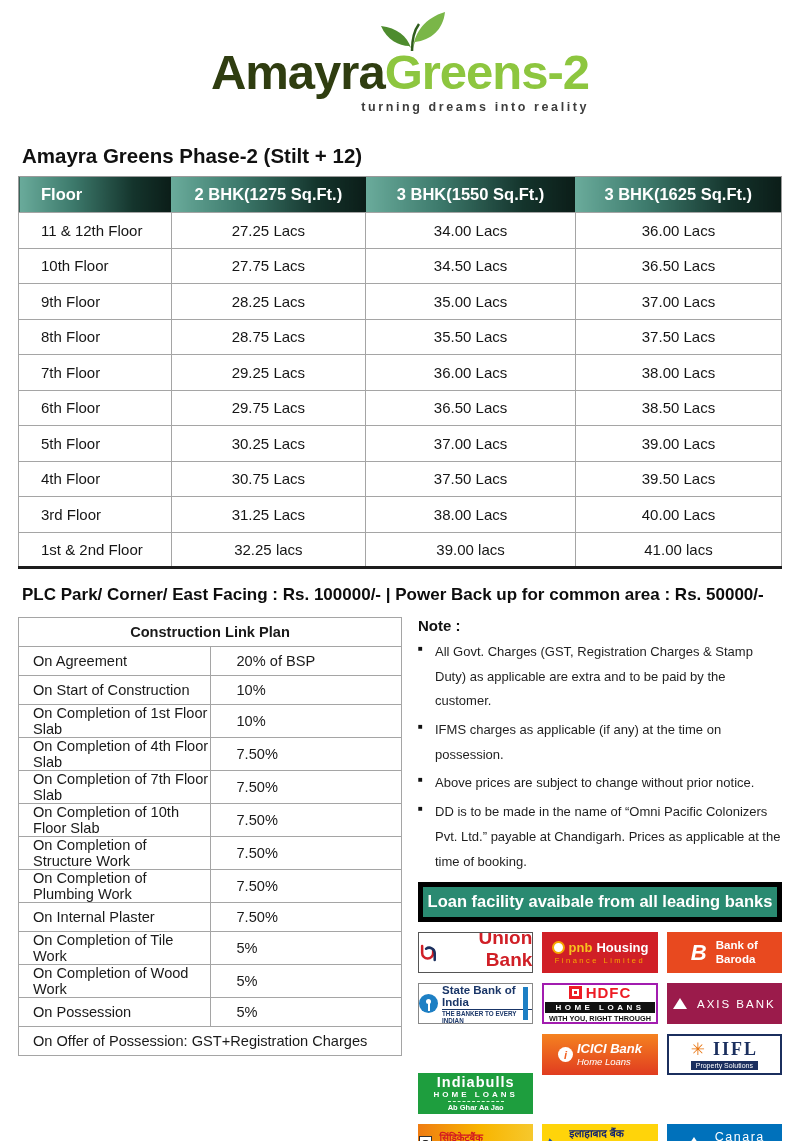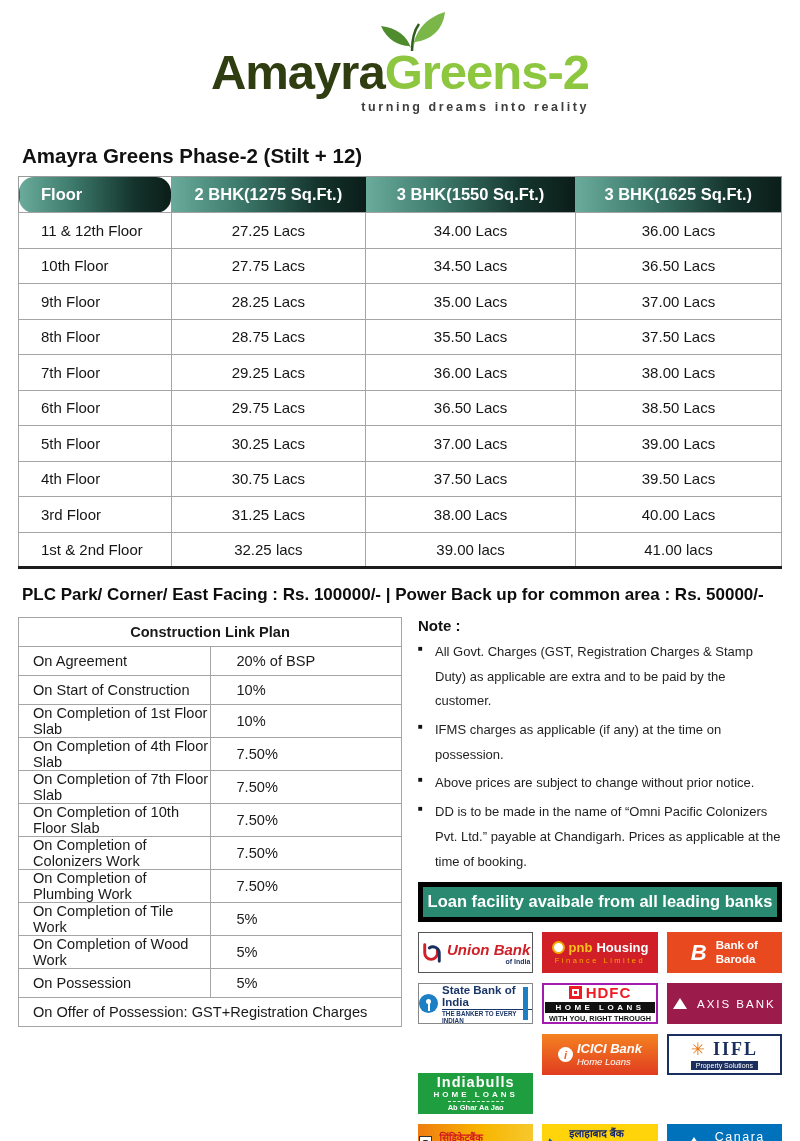--- a/index.html
+++ b/index.html
@@ -14,21 +14,21 @@
   .brand-a { color:#2f3d10; }
   .brand-g { color:#8dc63f; }
   .tagline { text-align:right; font-size:12.5px; letter-spacing:2.6px; color:#3d3d3d; font-weight:bold; margin-top:3px; }
 
   
   .page-title { margin:12px 0 8px 22px; font-size:20.5px; font-weight:bold; color:#111; }
 
   
   table.price { width:764px; margin:0 auto; border-collapse:collapse; table-layout:fixed; border:1px solid #9a9a9a; border-bottom:3px solid #1c1c1c; }
   table.price thead th { height:36px; color:#fff; font-size:16.5px; font-weight:bold; background:linear-gradient(90deg,#6aab9b 0%, #3d7a6c 35%, #14342c 75%, #0b1d18 100%); }
-  table.price thead th:first-child { text-align:left; padding-left:22px;border-radius:15px; }
+  table.price thead th:first-child { text-align:left; padding-left:22px; }
   table.price col.c1 { width:20%; } table.price col.c2 { width:25.5%; }
   table.price col.c3 { width:27.5%; } table.price col.c4 { width:27%; }
   table.price tbody td { height:35.5px; font-size:15px; color:#161616; border:1px solid #a5a5a5; text-align:center; background:#fff; }
   table.price tbody td.floor { text-align:left; padding-left:22px; }
 
   
   .plc-line { margin:16px 0 12px 22px; font-size:17px; font-weight:bold; color:#0d0d0d; }
 
   
   .cols { display:flex; margin:0 18px; gap:16px; }
@@ -50,21 +50,21 @@
 
   
   .loan-banner { margin-top:8px; background:#2a8a71; border:5px solid #000000; color:#fff; font-size:16.5px; font-weight:bold; text-align:center; padding:5px 0 6px; }
 
   
   .banks { margin-top:10px; display:grid; grid-template-columns:repeat(3,1fr); gap:10px 9px; }
   .bank { height:41px; display:flex; flex-direction:column; align-items:center; justify-content:center; overflow:hidden; position:relative; }
   .bank .row { display:flex; align-items:center; gap:4px; }
 
   .bk-union { border:1.5px solid #555; background:#fff; }
-  .bk-union .nm { color:#d01f26; font-weight:900; font-style:italic; font-size:15px; }
+  .bk-union .nm { color:#d01f26; font-weight:900; font-size:19px;text-align:right; }
   .bk-union .sub { color:#1b2f5e; font-size:7px; font-weight:bold; text-align:right; }
   .union-icon { width:22px; height:20px; }
 
   .bk-pnb .nm1 { color:#f7c11e; font-weight:900; font-size:13px; }
   .bk-pnb .nm2 { color:#fff; font-weight:bold; font-size:13px; }
   .bk-pnb .sub { color:#f7a800; font-size:7.5px; letter-spacing:2.5px; margin-top:1px; }
   .pnb-circle { width:13px; height:13px; border-radius:50%; background:#fff; border:2px solid #f7a800; }
 
   .bk-baroda .bigb { color:#fff; font-size:22px; font-weight:900; font-style:italic; margin-right:5px; }
   .bk-baroda .nm { color:#fff; font-weight:bold; font-size:11.5px; line-height:1.15; }
@@ -250,25 +250,29 @@
             </tr>
         <tr>
               <td class="lbl">On Completion of 7th Floor Slab</td>
               <td class="val">7.50%</td>
             </tr>
         <tr>
               <td class="lbl">On Completion of 10th Floor Slab</td>
               <td class="val">7.50%</td>
             </tr>
         <tr>
-              <td class="lbl">On Completion of Colonizers Work</td>
+              <td class="lbl">On Completion of Structure Work</td>
               <td class="val">7.50%</td>
             </tr>
         <tr>
               <td class="lbl">On Completion of Plumbing Work</td>
+              <td class="val">7.50%</td>
+            </tr>
+        <tr>
+              <td class="lbl">On Internal Plaster</td>
               <td class="val">7.50%</td>
             </tr>
         <tr>
               <td class="lbl">On Completion of Tile Work</td>
               <td class="val">5%</td>
             </tr>
         <tr>
               <td class="lbl">On Completion of Wood Work</td>
               <td class="val">5%</td>
             </tr>

